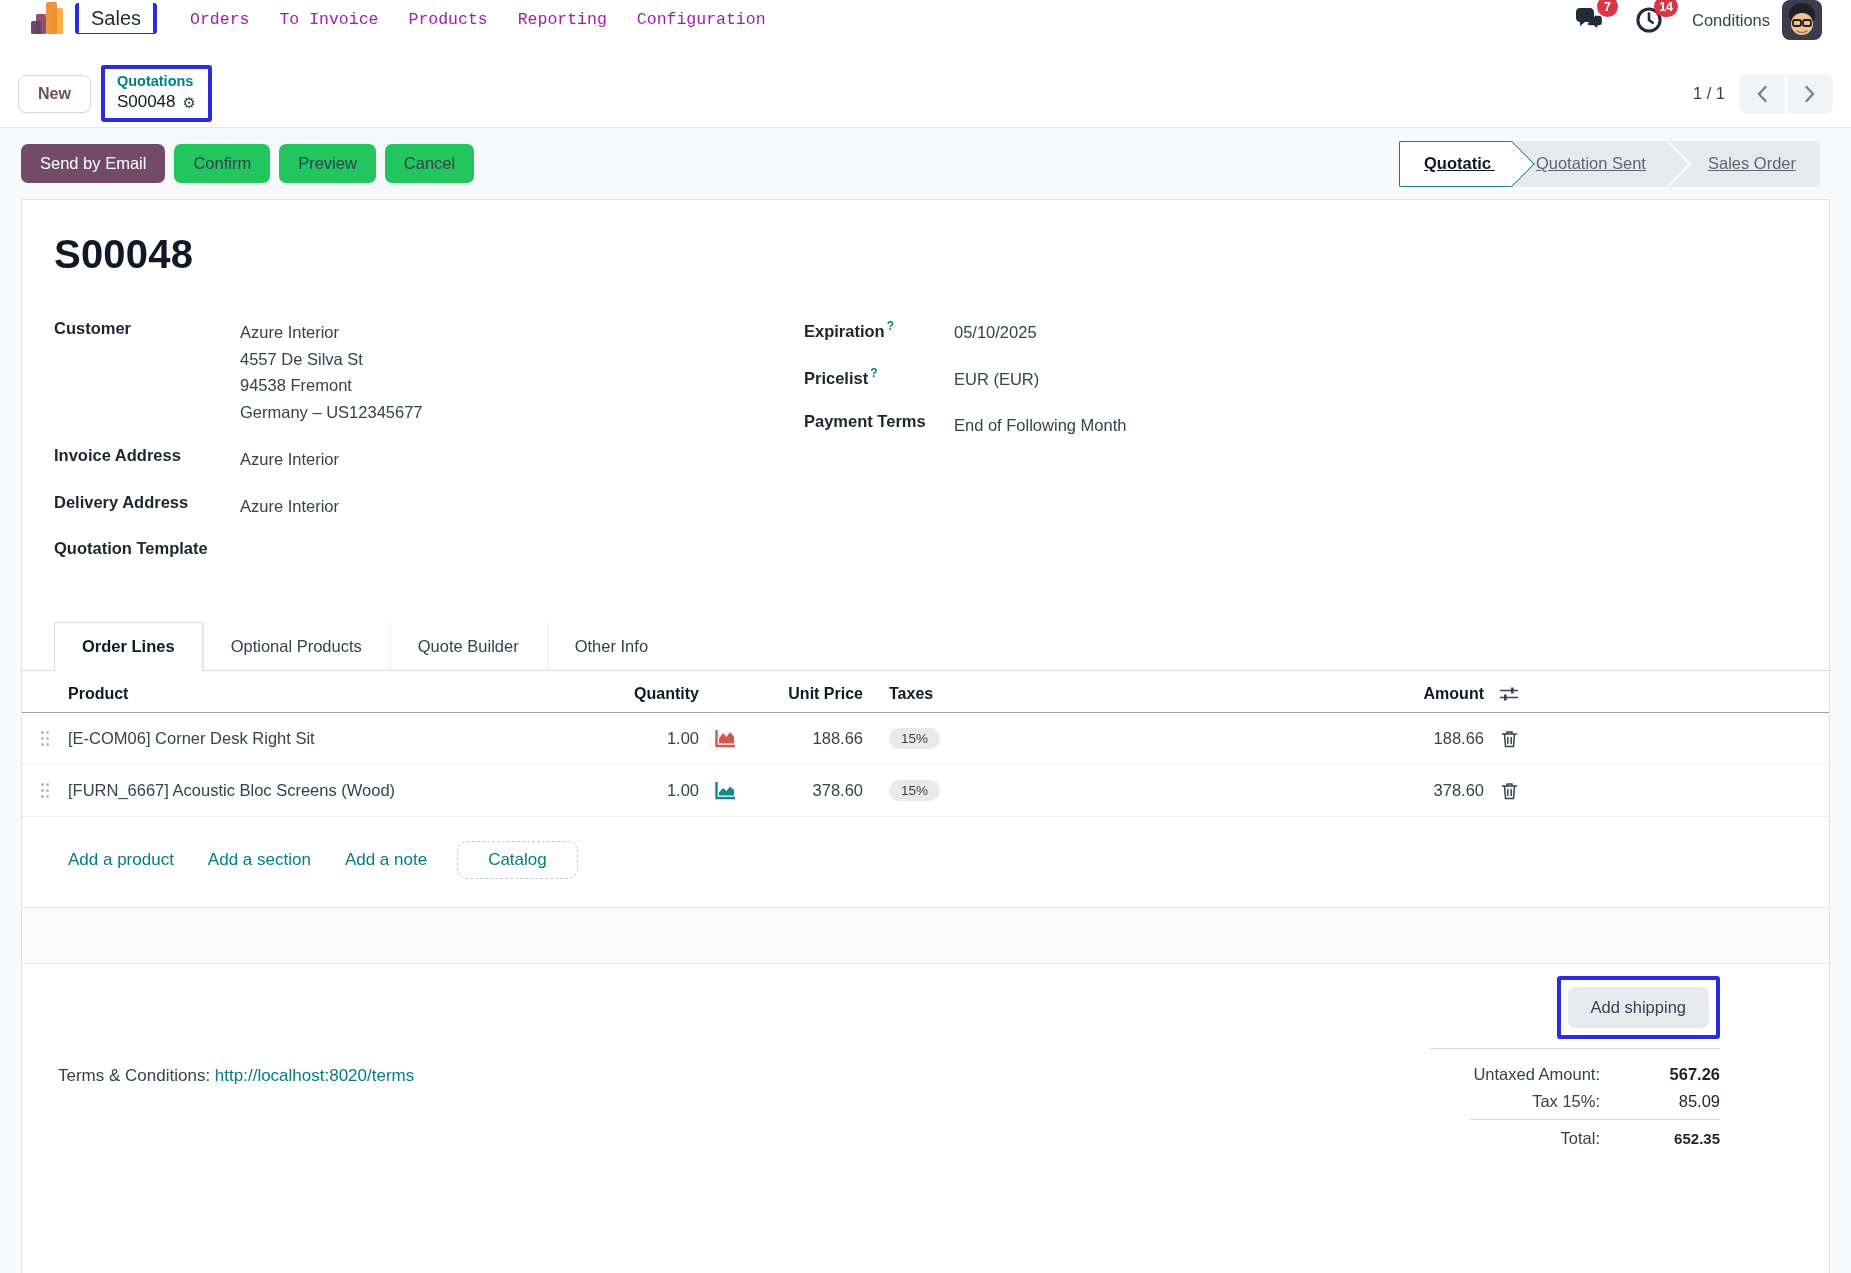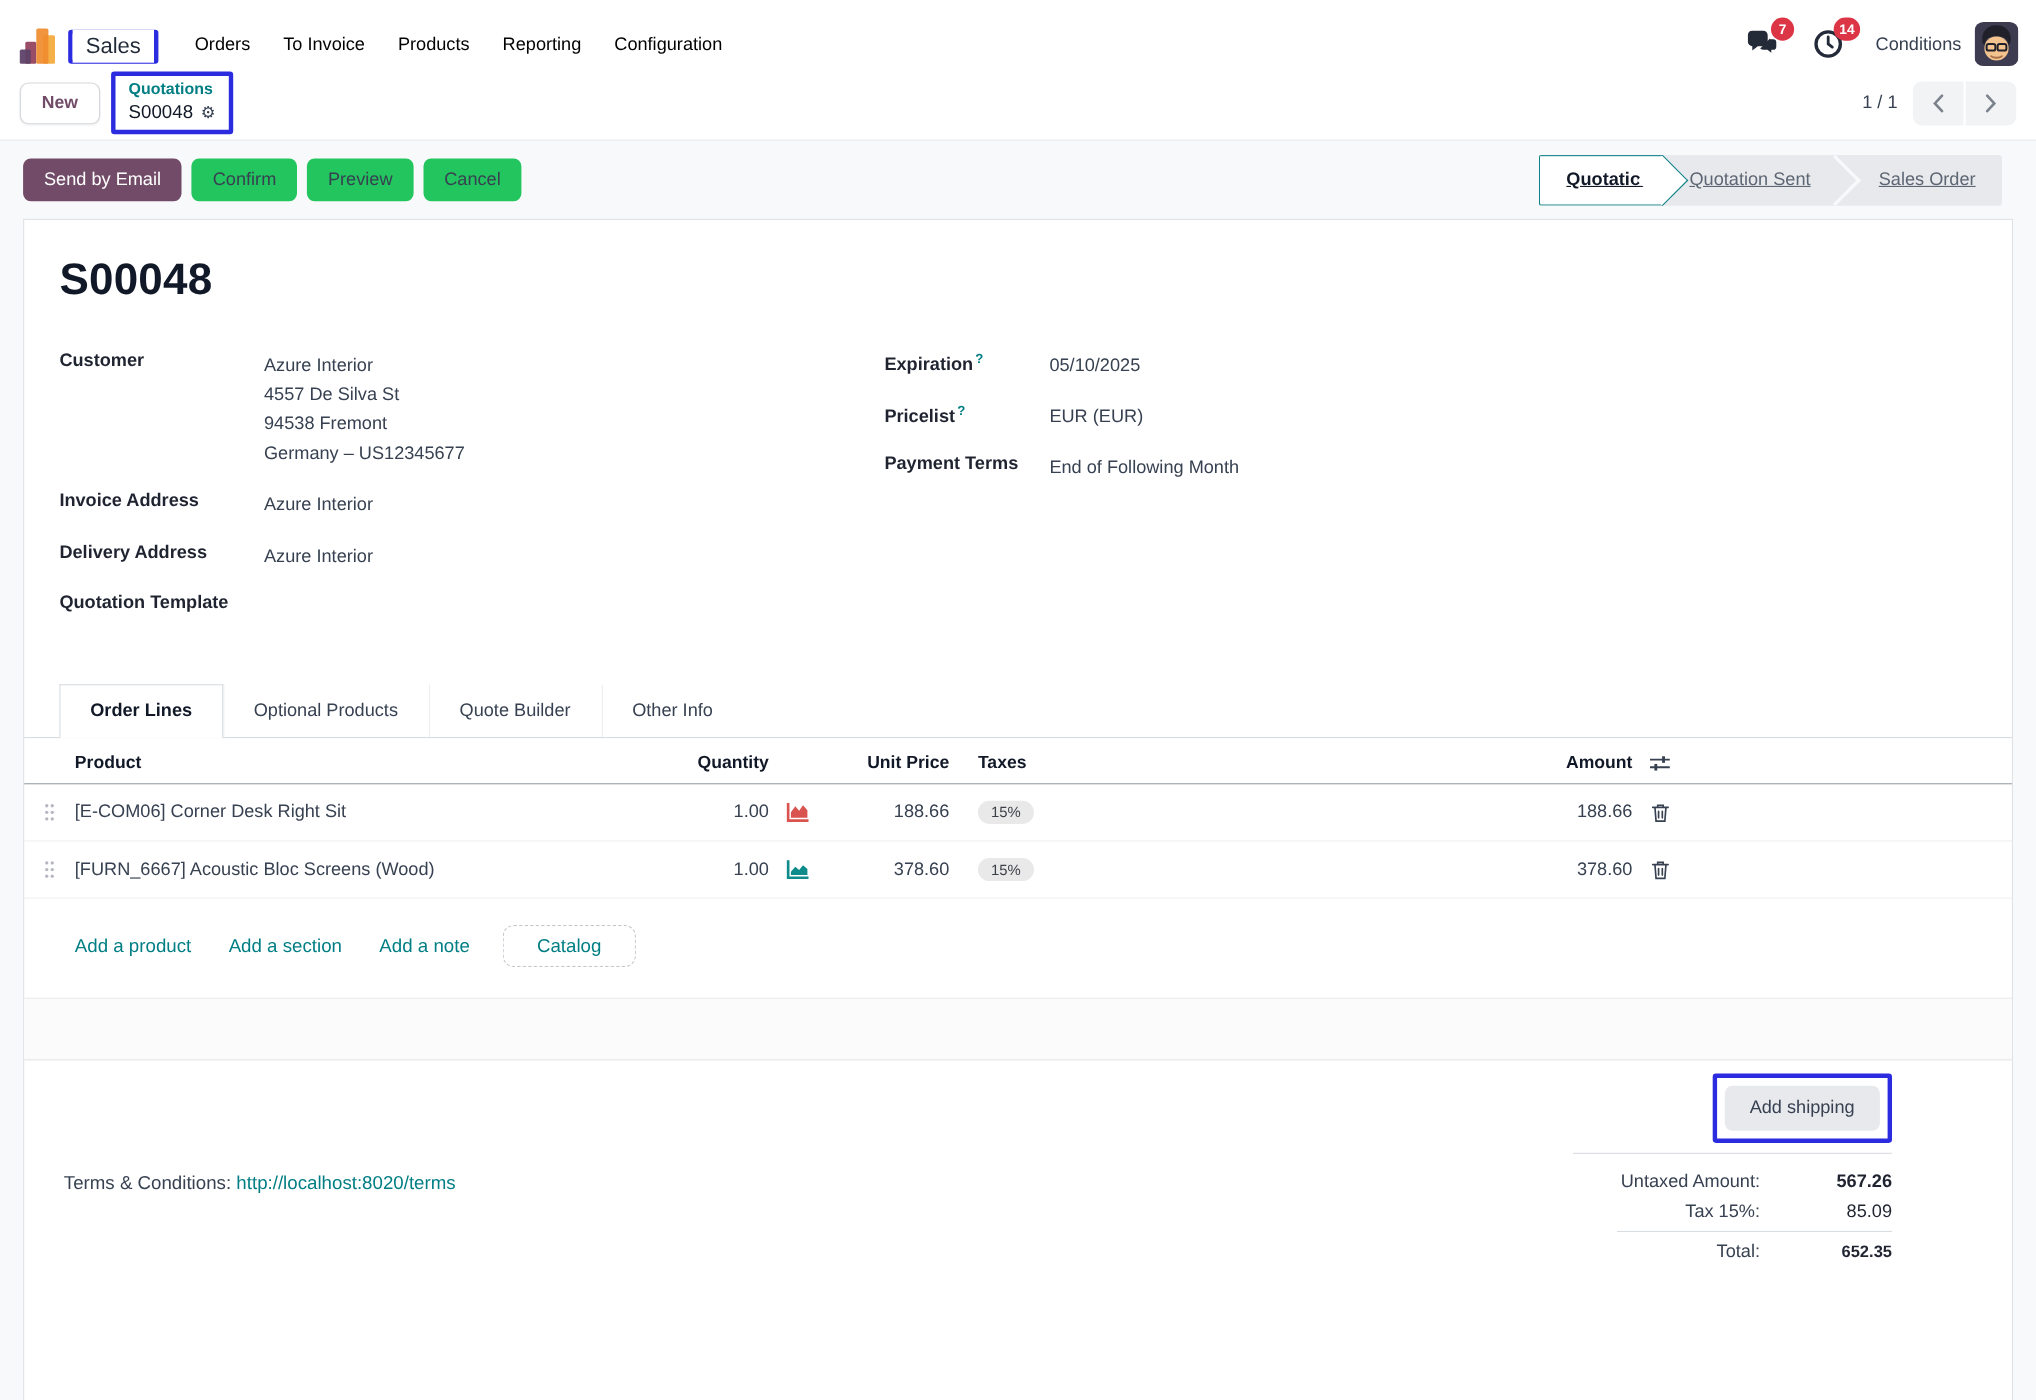--- a/index.html
+++ b/index.html
@@ -1,26 +1,26 @@
 <!DOCTYPE html>
 <html><head>
 <meta charset="utf-8">
 <style>
   * { margin:0; padding:0; box-sizing:border-box; }
   html,body { width:1851px; height:1273px; overflow:hidden;
     font-family:"Liberation Sans","DejaVu Sans",sans-serif; color:#374151; background:#fff; }
 
   
-  .navbar { height:60px; display:flex; align-items:flex-end; padding:0 16px; background:#fff; }
+  .navbar { height:60px; display:flex; align-items:flex-start; padding:0 29px; background:#fff; }
   .brand { display:flex; align-items:center; gap:10px; }
   .logo { width:36px; height:36px; }
   .hl { border:4px solid #2b2be0; border-radius:3px; }
   .brand-name { font-size:20px; color:#1f2937; padding:4px 12px; background:#fff; }
   .nav-menus { display:flex; align-items:center; margin-left:18px; }
-  .nav-item { font-size:16.5px; color:#000000; padding:10px 15px; cursor:pointer; border-radius:6px; }
+  .nav-item { font-size:16.5px; color:#a21caf; padding:10px 15px; cursor:pointer; border-radius:6px;font-family:Liberation Mono, monospace; }
   .nav-right { margin-left:auto; display:flex; align-items:center; gap:26px; }
   .icon-btn { position:relative; width:34px; height:34px; display:flex; align-items:center; justify-content:center; cursor:pointer; }
   .badge { position:absolute; top:-7px; right:-12px; background:#dc3545; color:#fff; font-size:12.5px;
     font-weight:700; min-width:21px; height:21px; border-radius:11px; display:flex; align-items:center;
     justify-content:center; padding:0 5px; }
   .user { display:flex; align-items:center; gap:12px; cursor:pointer; }
   .user-name { font-size:16.5px; color:#374151; }
   .avatar { width:40px; height:40px; border-radius:8px; overflow:hidden; }
 
   

